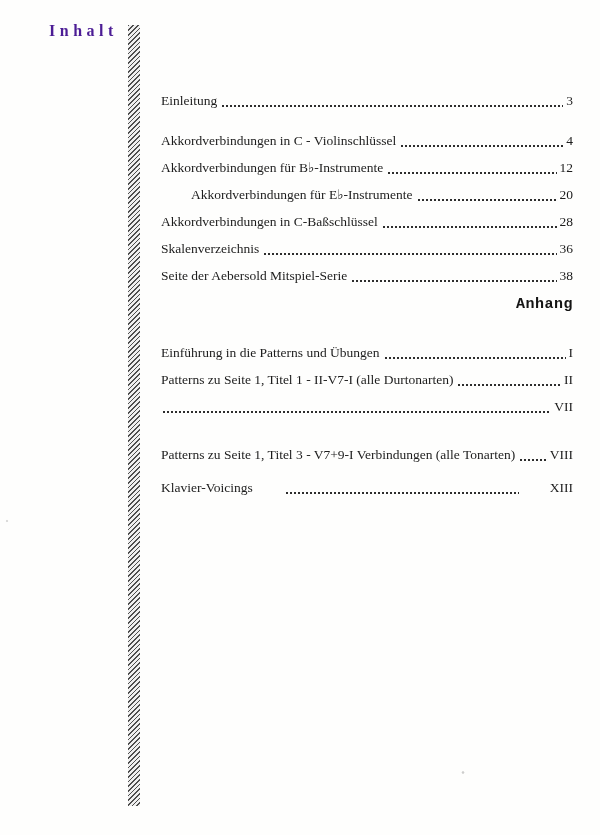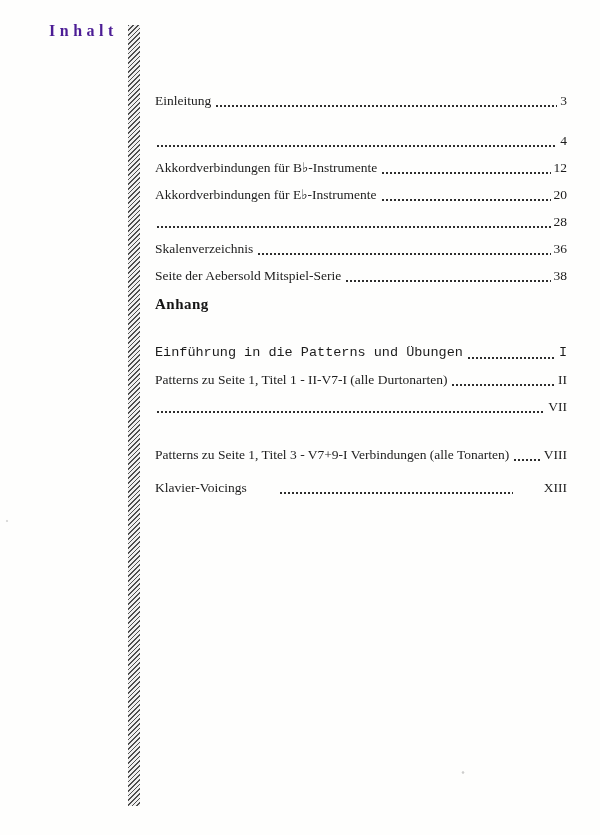--- a/index.html
+++ b/index.html
@@ -39,21 +39,21 @@
       #4e4e4e 0px,
       #4e4e4e 1.3px,
       #efefef 1.3px,
       #efefef 3.3px
     );
   }
 
   
   .content {
     position: absolute;
-    left: 155px;
+    left: 161px;
     top: 0;
     width: 412px;
     height: 602px;
   }
 
   .row {
     position: absolute;
     left: 0;
     right: 0;
     display: flex;
@@ -73,39 +73,40 @@
     background-image: radial-gradient(circle at 1px 1px, #2d2d2d 0.8px, rgba(0,0,0,0) 1.15px);
     background-size: 4px 2px;
     background-repeat: repeat-x;
     background-position: left bottom;
   }
 
   
   .r-m0 { top: 92px; }
   .r-m1 { top: 132px; }
   .r-m2 { top: 159px; justify-content: space-between; }
-  .r-m3 { top: 186px; }
+  .r-m3 { top: 186px; margin-left: 30px; }
   .r-m4 { top: 213px; }
   .r-m5 { top: 240px; }
   .r-m6 { top: 267px; }
 
   .appendix-heading {
     position: absolute;
     left: 0;
     right: 0;
     top: 296px;
-    text-align: left;
+    text-align: right;
     font-size: 15px;
     font-weight: bold;
     color: #141414;
     letter-spacing: 0.5px;
-  }
-
-  
-  .r-a0 { top: 344px; font-family: Liberation Mono, monospace; }
+    font-family: Liberation Mono, monospace;
+  }
+
+  
+  .r-a0 { top: 344px; }
   .r-a1 { top: 371px; }
   .r-a2 { top: 398px; }
   .r-a3 { top: 425px; margin-top: 21px; }
   .r-a4 { top: 452px; }
   .r-a5 { top: 479px; gap: 28px; }
 
   
   .speck1 {
     position: absolute;
     left: 461px;
@@ -133,34 +134,36 @@
   <div class="hatch-bar"></div>
 
   <div class="content">
 
     <div class="row r-m0">
       <span class="lab">Einleitung</span>
       <span class="leader"></span>
       <span class="pg">3</span>
     </div>
     <div class="row r-m1">
+      <span class="lab">Akkordverbindungen in C - Violinschlüssel</span>
       <span class="leader"></span>
       <span class="pg">4</span>
     </div>
     <div class="row r-m2">
       <span class="lab">Akkordverbindungen für B♭-Instrumente</span>
       <span class="leader"></span>
       <span class="pg">12</span>
     </div>
     <div class="row r-m3">
       <span class="lab">Akkordverbindungen für E♭-Instrumente</span>
       <span class="leader"></span>
       <span class="pg">20</span>
     </div>
     <div class="row r-m4">
+      <span class="lab">Akkordverbindungen in C-Baßschlüssel</span>
       <span class="leader"></span>
       <span class="pg">28</span>
     </div>
     <div class="row r-m5">
       <span class="lab">Skalenverzeichnis</span>
       <span class="leader"></span>
       <span class="pg">36</span>
     </div>
     <div class="row r-m6">
       <span class="lab">Seite der Aebersold Mitspiel-Serie</span>

